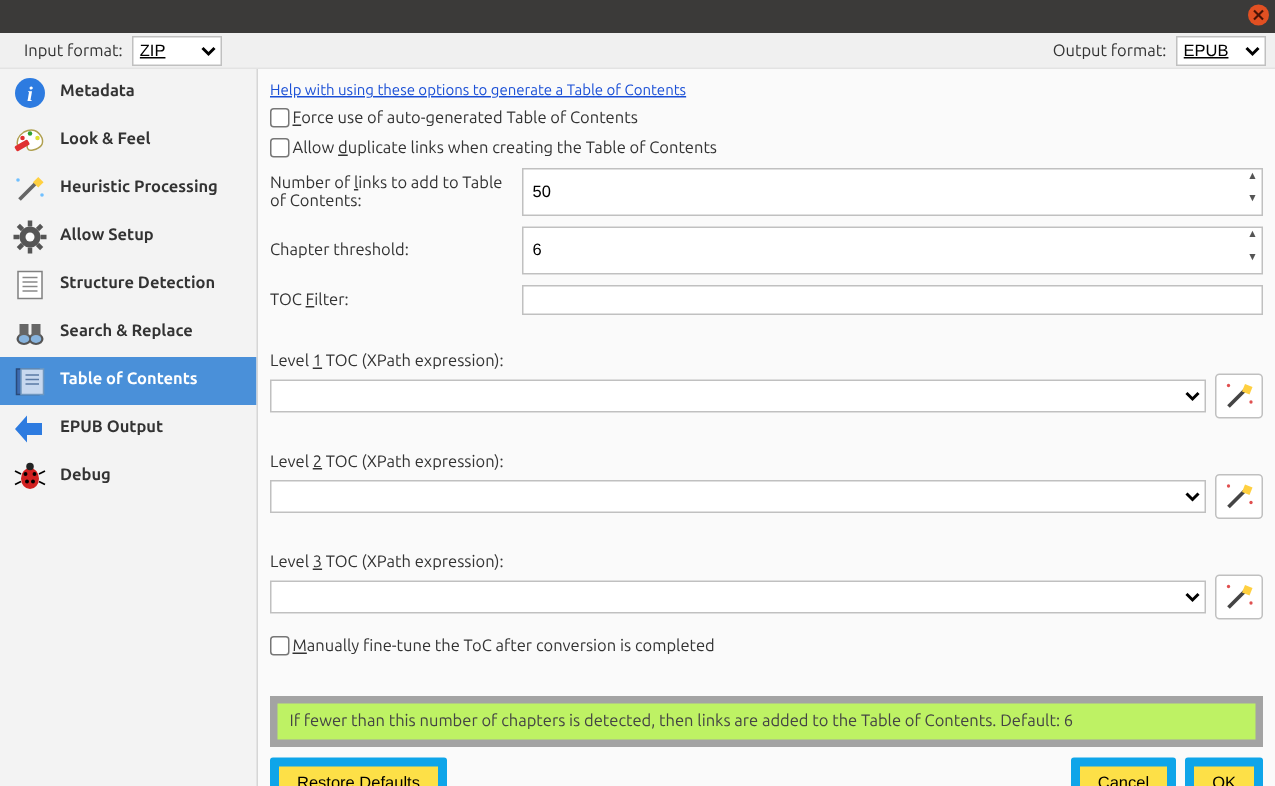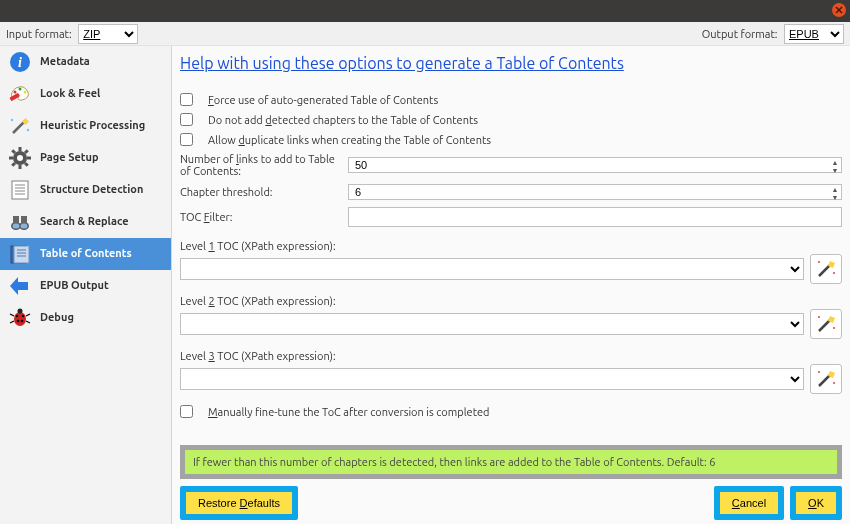--- a/index.html
+++ b/index.html
@@ -17,21 +17,21 @@
   .titlebar .close {
     position: absolute; right: 4px; top: 3px; width: 14px; height: 14px;
     border-radius: 50%; background: #e25022; display: flex;
     align-items: center; justify-content: center;
   }
   .topbar {
     height: 24px; display: flex; align-items: center; padding: 0 6px;
     justify-content: space-between; background: #f0f0f0;
     border-bottom: 1px solid #e3e3e3;
   }
-  .topbar label { margin-right: 4px; }
+  .topbar label { margin-right: 4px; margin-left: 10px; }
   .topbar select {
     font-size: 11px; height: 20px; width: 60px;
     border: 1px solid #c0c0c0; background: #fff; text-decoration: underline;
   }
   .body {
     display: flex; height: calc(524px - 22px - 24px);
   }
   .sidebar {
     width: 172px; border-right: 1px solid #d6d6d6; background: #f3f3f3;
     overflow: hidden;
@@ -41,41 +41,41 @@
     cursor: pointer; min-height: 28px;
   }
   .side-item .icon { width: 24px; height: 24px; flex: 0 0 24px; display:flex; align-items:center; justify-content:center; }
   .side-item.selected { background: #4a90d9; color: #fff; }
   .side-item .lbl { font-weight: bold; line-height: 1.25; text-align: center; }
   .side-item svg { display:block; }
   .main {
     flex: 1; display: flex; flex-direction: column; padding: 8px;
     gap: 3px; overflow: hidden; background: #fafafa;
   }
-  .helplink { color: #1a4fd6; text-decoration: underline; font-size: 16px; margin-bottom:16px;}
-  .ck { display: flex; align-items: center; gap: 15px; padding: 2px 0; }
+  .helplink { color: #1a4fd6; text-decoration: underline; font-size: 10px; margin-bottom:2px;}
+  .ck { display: flex; align-items: center; gap: 2px; padding: 2px 0; }
   .ck input[type=checkbox] { width: 13px; height: 13px; margin:0;}
   .underline-letter { text-decoration: underline; }
   .fieldrow { display: flex; align-items: center; gap: 8px; padding: 2px 0; }
   .fieldrow .lbl { width: 160px; }
   .spin-wrap { flex: 1; position: relative; }
   .spin-wrap input {
-    width: 100%; height: 16px; border: 1px solid #c0c0c0; padding: 2px 14px 2px 6px;
+    width: 100%; height: 32px; border: 1px solid #c0c0c0; padding: 2px 14px 2px 6px;
     font-size: 11px; background: #fff;
   }
   .spin-arrows {
     position: absolute; right: 1px; top: 1px; bottom: 1px; width: 12px;
     display: flex; flex-direction: column;
   }
   .spin-arrows div { flex:1; font-size:7px; line-height:8px; text-align:center; color:#555; cursor:pointer;}
   .text-wrap { flex: 1; }
   .text-wrap input {
     width: 100%; height: 20px; border: 1px solid #c0c0c0; padding: 2px 5px; background: #fff; font-size:11px;
   }
-  .toc-group { margin-top: 4px; }
+  .toc-group { margin-top: 16px; }
   .toc-label { padding-top: 4px; }
   .toc-row { display: flex; gap: 6px; align-items: center; margin-top: 2px; }
   .toc-row select { flex: 1; height: 22px; border: 1px solid #c0c0c0; background: #fff; font-size:11px;}
   .wand-btn {
     width: 32px; height: 30px; border: 1px solid #c0c0c0; border-radius: 3px;
     background: #fff; display:flex; align-items:center; justify-content:center; cursor:pointer;
   }
   .wand-btn svg { display:block; }
   .hintbox {
     border: 5px solid #a3a3a3; padding: 6px 8px; color: #444; background:#bef264;
@@ -169,21 +169,21 @@
                 <rect x="7" y="-1.5" width="4" height="3"></rect>
                 <rect x="-1.5" y="-11" width="3" height="4" transform="rotate(45)"></rect>
                 <rect x="-1.5" y="7" width="3" height="4" transform="rotate(45)"></rect>
                 <rect x="-11" y="-1.5" width="4" height="3" transform="rotate(45)"></rect>
                 <rect x="7" y="-1.5" width="4" height="3" transform="rotate(45)"></rect>
               </g>
             <circle r="3" fill="#fafafa"></circle>
           </g>
         </svg>
       </span>
-      <span class="lbl">Page Setup</span>
+      <span class="lbl">Allow Setup</span>
     </div>
 
     <div class="side-item">
       <span class="icon">
         <svg width="24" height="24">
             <rect x="4" y="3" width="16" height="18" fill="#fff" stroke="#808080"></rect>
             <line x1="7" y1="7" x2="17" y2="7" stroke="#888"></line>
             <line x1="7" y1="10" x2="17" y2="10" stroke="#888"></line>
             <line x1="7" y1="13" x2="17" y2="13" stroke="#888"></line>
             <line x1="7" y1="16" x2="17" y2="16" stroke="#888"></line>
@@ -249,24 +249,20 @@
   </div>
 
   <div class="main">
     <a class="helplink" href="#">Help with using these options to generate a Table of Contents</a>
 
     <label class="ck">
       <input type="checkbox" style="">
       <span><span></span><span class="underline-letter">F</span><span>orce use of auto-generated Table of Contents</span></span>
     </label>
 
-    <label class="ck">
-      <input type="checkbox" style="">
-      <span><span>Do not add </span><span class="underline-letter">d</span><span>etected chapters to the Table of Contents</span></span>
-    </label>
 
     <label class="ck">
       <input type="checkbox" style="">
       <span><span>Allow </span><span class="underline-letter">d</span><span>uplicate links when creating the Table of Contents</span></span>
     </label>
 
     <div class="fieldrow">
       <span class="lbl"><span>Number of </span><span class="underline-letter">l</span><span>inks to add to Table of Contents:</span></span>
       <div class="spin-wrap">
         <input type="text" value="50" style="">

